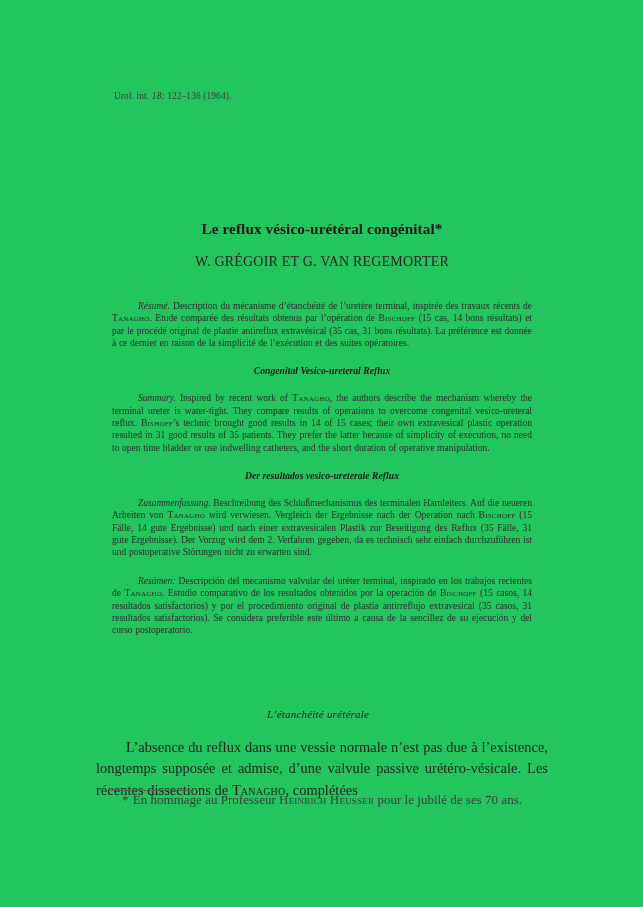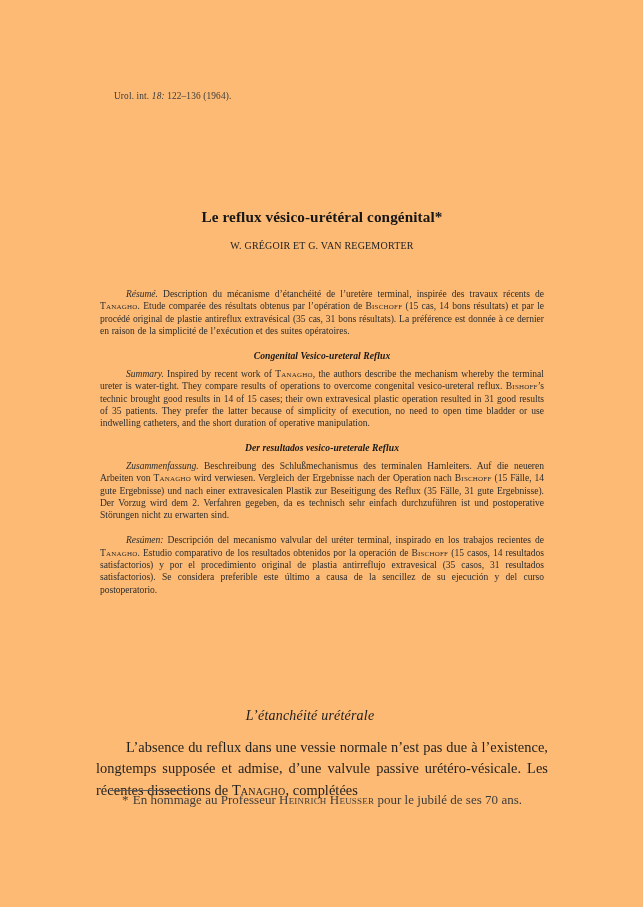--- a/index.html
+++ b/index.html
@@ -14,21 +14,21 @@
     font-family: "Liberation Serif", "DejaVu Serif", serif;
     color: #2b2b2b;
     overflow: hidden;
   }
 
   .page {
     position: absolute;
     left: 0; top: 0;
     width: 643px;
     height: 907px;
-    background: #fdba74;
+    background: #22c55e;
   }
 
   
   .journal-line {
     position: absolute;
     left: 114px;
     top: 91px;
     font-size: 9.3px;
     letter-spacing: 0.15px;
     color: #3a3a3a;
@@ -44,25 +44,25 @@
     left: 96px;
     top: 204px;
     width: 452px;
     text-align: center;
   }
   .doc-title {
     font-size: 15.2px;
     font-weight: bold;
     letter-spacing: 0.1px;
     color: #161616;
-    margin: 4px;
+    margin: 16px;
   }
   .doc-authors {
     margin: 14px 0 0 0;
-    font-size: 10px;
+    font-size: 14px;
     color: #222;
     letter-spacing: 0.45px;
   }
   .sc {
     font-variant: small-caps;
     letter-spacing: 0.2px;
   }
 
   
   .abstracts {
@@ -80,38 +80,38 @@
     color: #171717;
     margin: 0 0 7px 0;
     letter-spacing: 0.05px;
     font-style: italic;
   }
   .abs-body {
     font-size: 9.55px;
     line-height: 12.35px;
     text-align: justify;
     color: #2d2d2d;
-    margin: 4px;
+    margin: 16px;
     text-indent: 26px;
     letter-spacing: -0.02px;
     word-spacing: 0.3px;
   }
   .abs-body .lead {
     font-style: italic;
   }
   .abs-group.first .abs-body { text-indent: 26px; }
 
   
   .section-heading {
     position: absolute;
-    left: 84px;
+    left: 92px;
     top: 708px;
     width: 452px;
     text-align: center;
-    font-size: 14px;
+    font-size: 11px;
     font-style: italic;
     color: #1d1d1d;
     letter-spacing: 0.2px;
   }
 
   .body-text {
     position: absolute;
     left: 96px;
     top: 737px;
     width: 452px;

